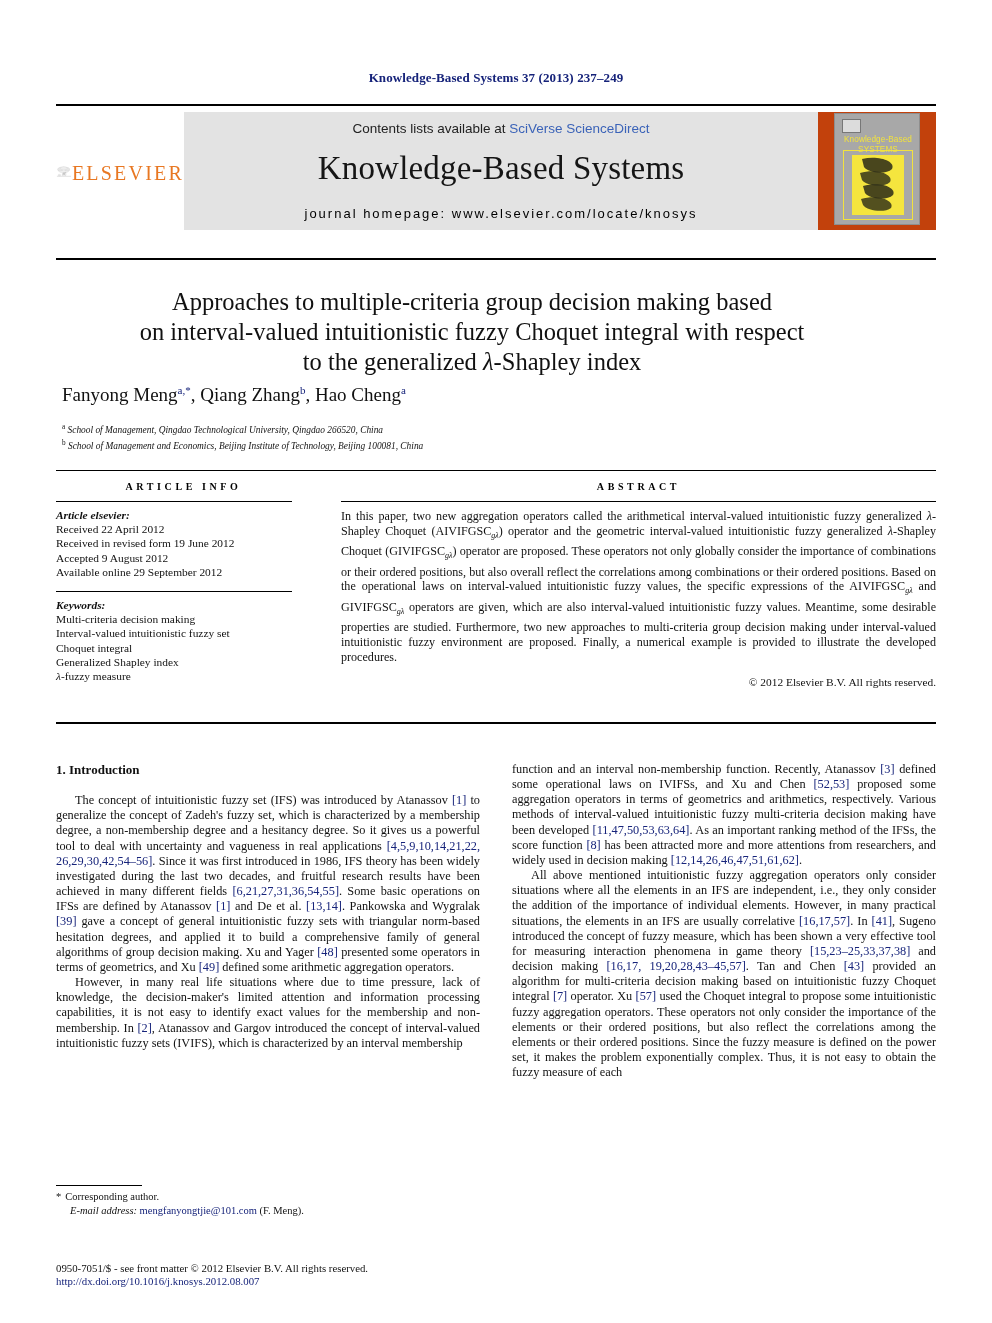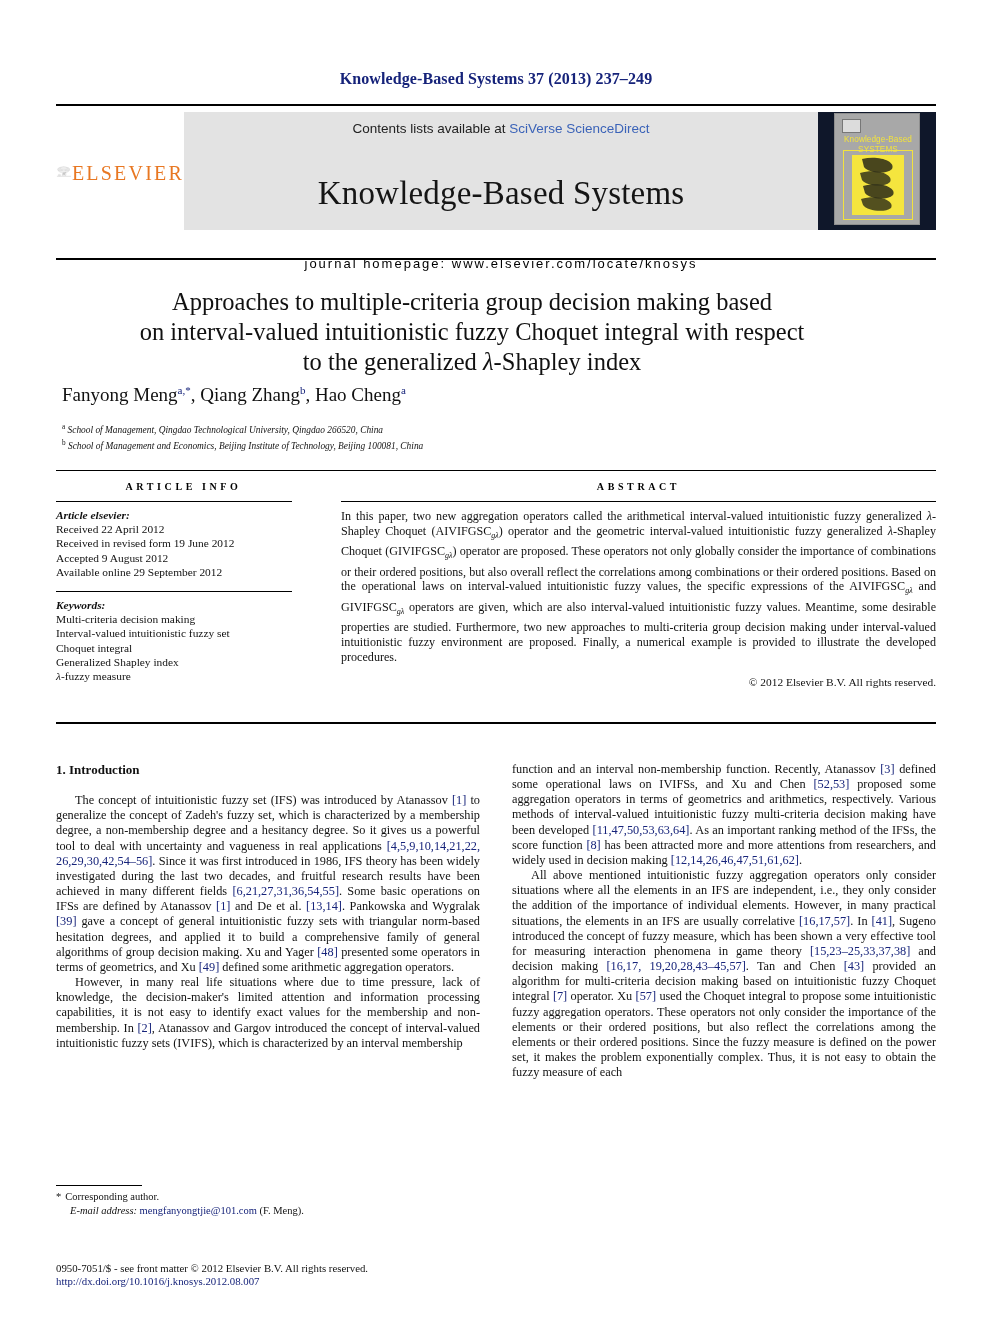--- a/index.html
+++ b/index.html
@@ -23,21 +23,21 @@
   }
 
   
   .running-head {
     position: absolute;
     left: 0; top: 70px;
     width: 992px;
     text-align: center;
     font-family: "Liberation Serif", serif;
     font-weight: bold;
-    font-size: 16px;
+    font-size: 13px;
     color: #16237a;
     letter-spacing: 0.1px;
   }
 
   
   .masthead {
     position: absolute;
     left: 56px; top: 104px;
     width: 880px;
     height: 126px;
@@ -75,21 +75,20 @@
   .banner {
     flex: 1 1 auto;
     background: #e3e3e3;
     position: relative;
     display: flex;
     flex-direction: column;
     align-items: center;
     justify-content: flex-start;
     padding-top: 9px;
     box-sizing: border-box;
-    gap: 25px;
   }
   .contents-line {
     font-family: "Liberation Sans", sans-serif;
     font-size: 13.5px;
     color: #222;
   }
   .contents-line .sd-link { color: #3b63b8; }
   .journal-name {
     font-family: "Liberation Serif", serif;
     font-size: 33px;
@@ -104,21 +103,21 @@
     color: #000000;
     letter-spacing: 2.0px;
     margin-top: 21px;
   }
   .cover-cell {
     width: 118px;
     flex: 0 0 118px;
     display: flex;
     align-items: flex-start;
     justify-content: center;
-    background: #0f172a;
+    background: #c2410c;
     padding-top: 1px;
     box-sizing: border-box;
   }
   .cover {
     width: 86px;
     height: 112px;
     background: #a8a8a8;
     border: 1px solid #8e8e8e;
     position: relative;
     box-sizing: border-box;

